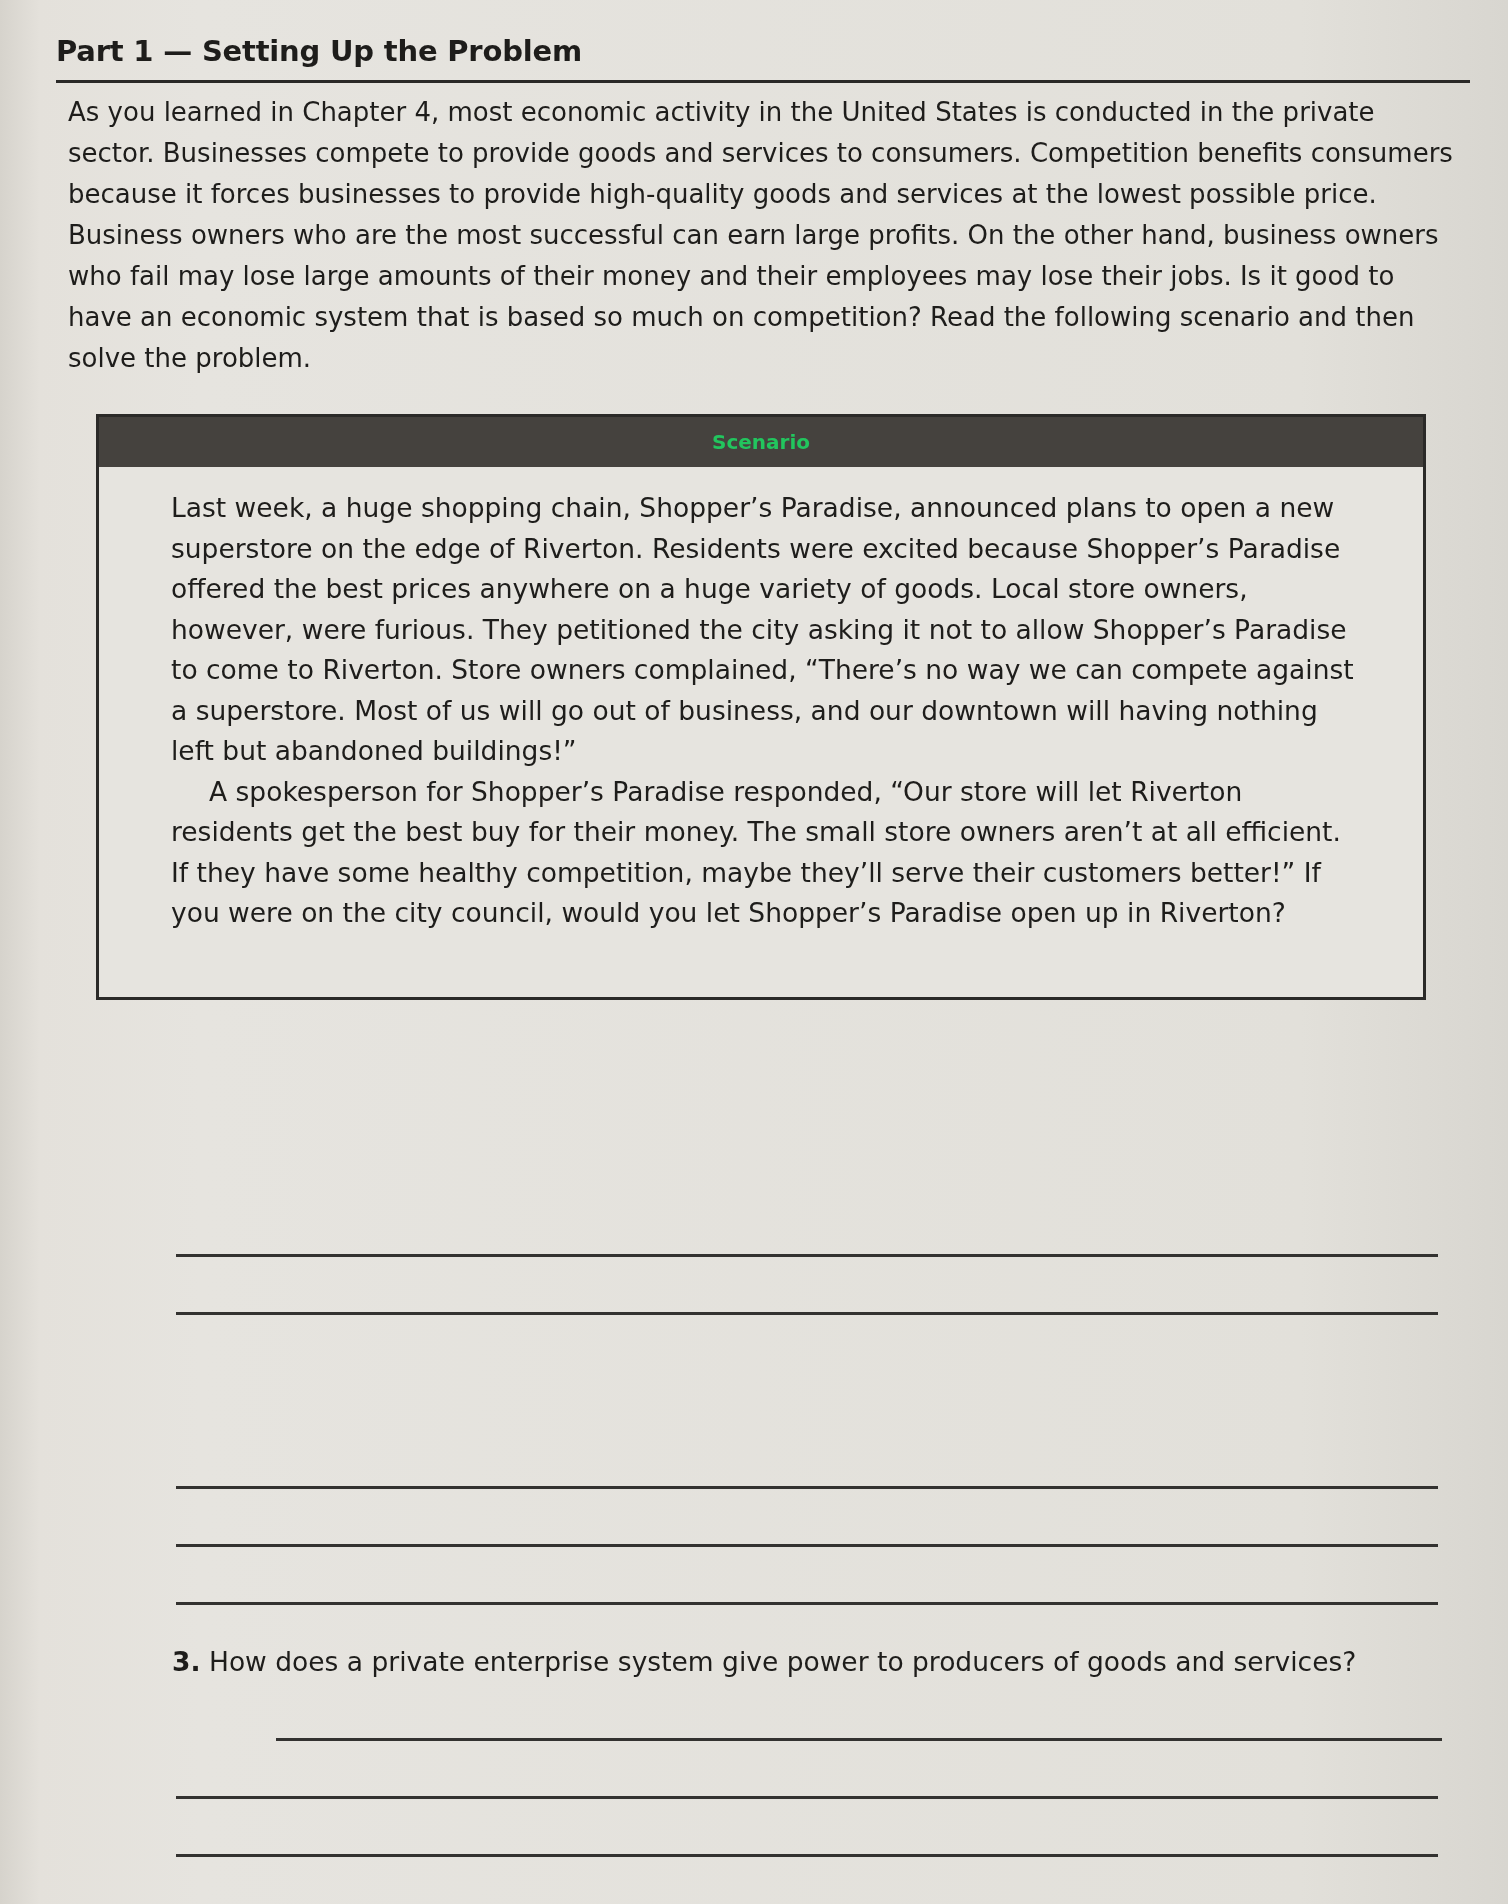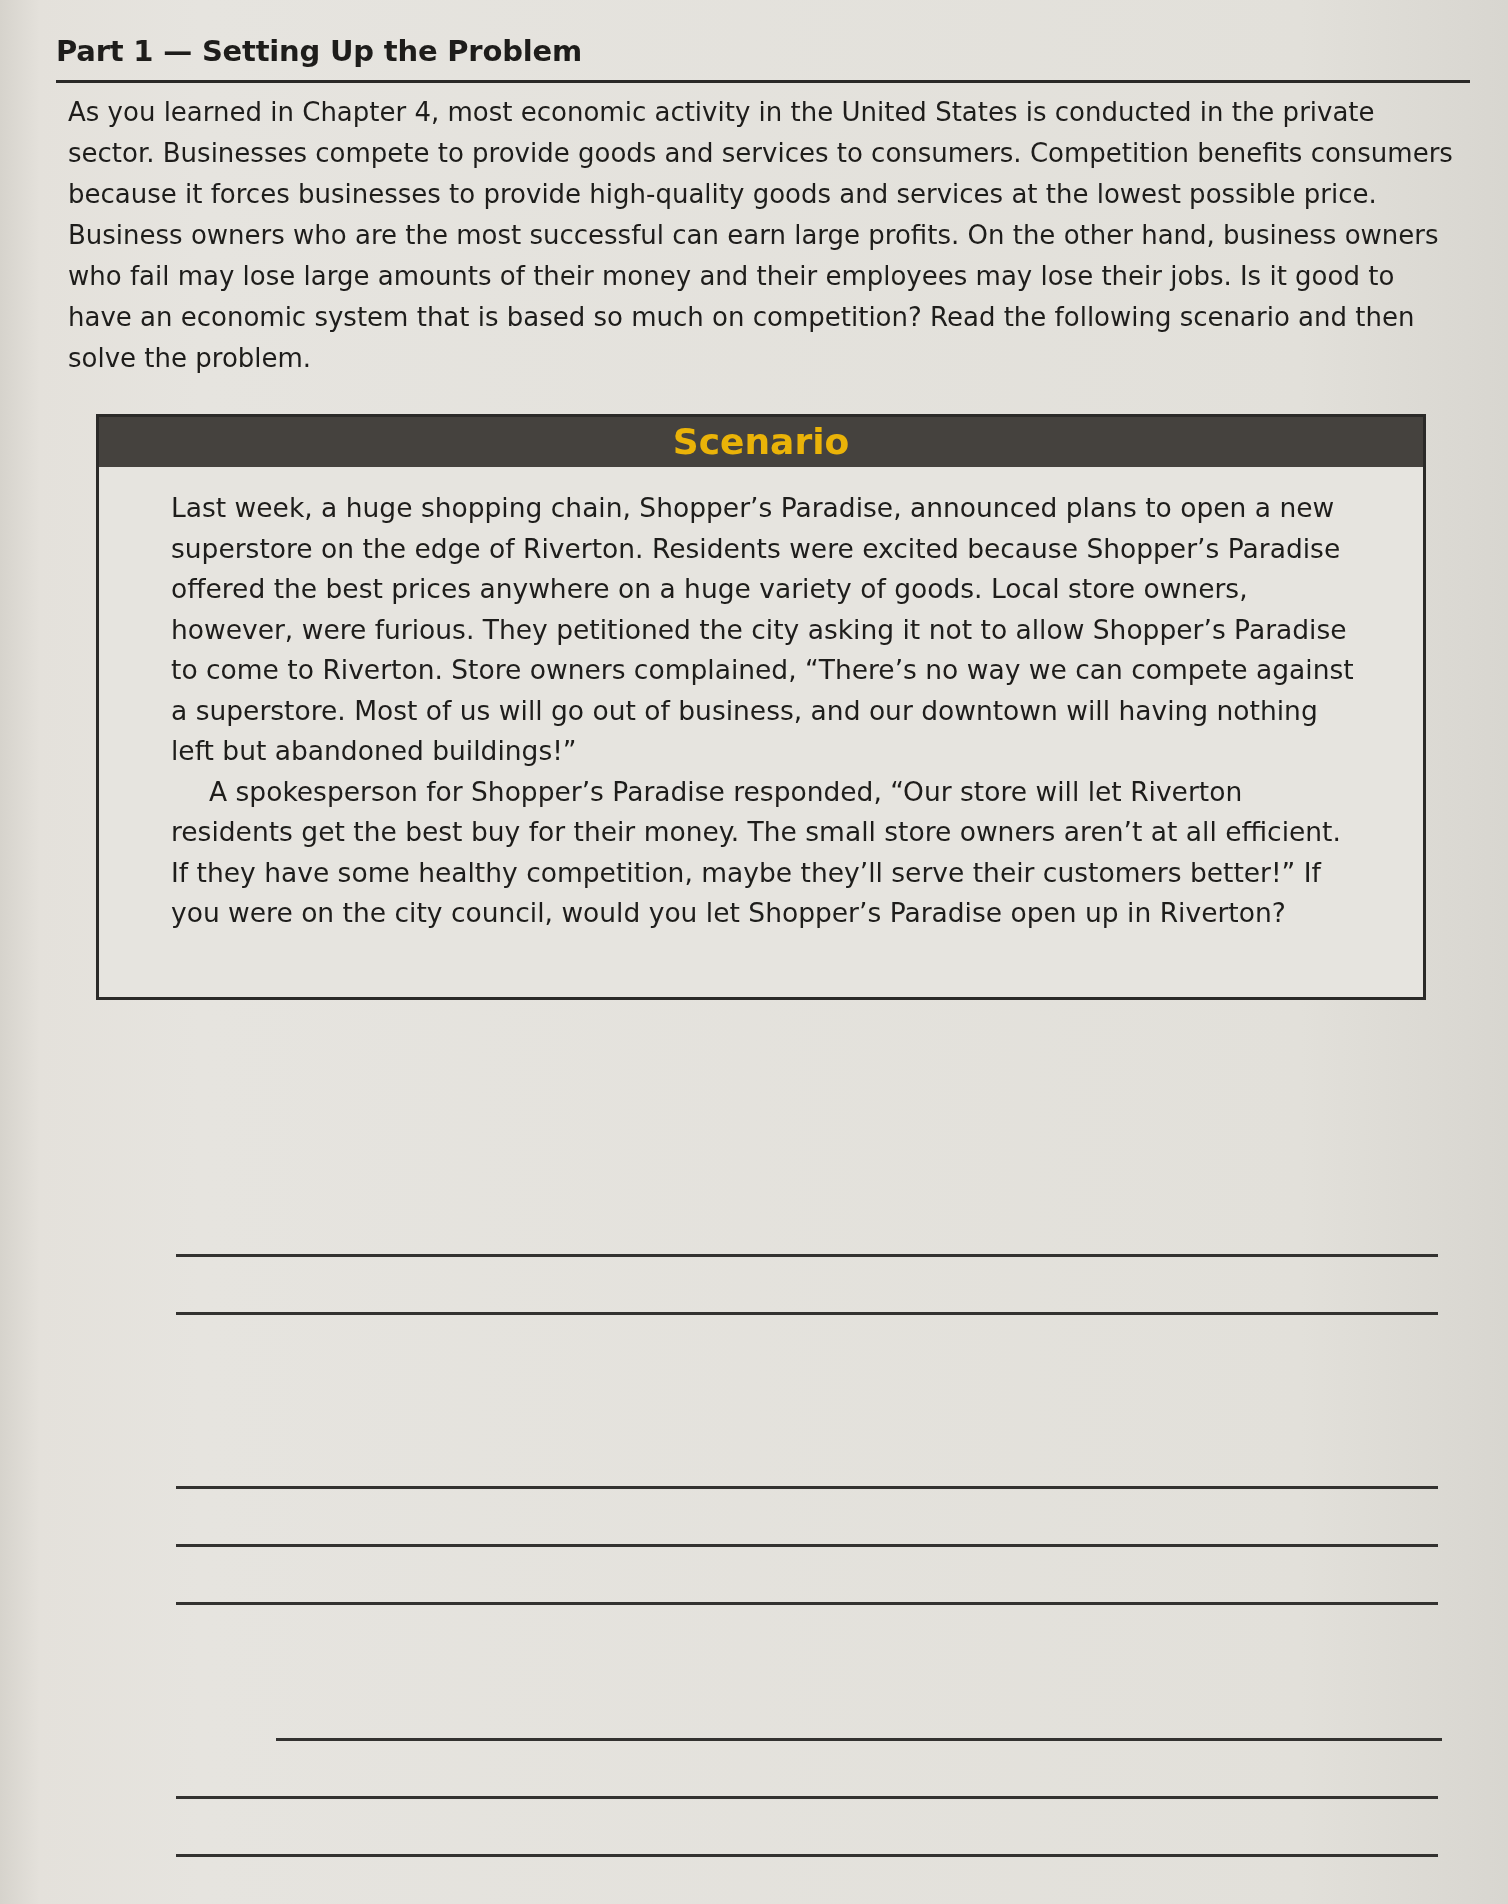--- a/index.html
+++ b/index.html
@@ -20,22 +20,22 @@
     position: absolute; left: 56px; top: 80px; width: 1410px;
     font-size: 26px; line-height: 41px;
   }
   .intro p { margin: 12px; }
   .scenario-box {
     position: absolute; left: 96px; top: 414px; width: 1330px; height: 586px;
     border: 3px solid #2b2a28; background: #e6e4df;
     box-sizing: border-box;
   }
   .scenario-header {
-    height: 50px; background: #45423e; color: #eab308;
-    font-weight: bold; font-size: 36px; text-align: center; line-height: 50px;
+    height: 50px; background: #45423e; color: #22c55e;
+    font-weight: bold; font-size: 20px; text-align: center; line-height: 50px;
   }
   .scenario-body {
     padding: 21px 60px 0 72px; font-size: 26.5px; line-height: 40.5px;
   }
   .scenario-body p { margin: 0; }
   .scenario-body p.indent { text-indent: 38px; }
   .directions {
     position: absolute; left: 64px; top: 1114px; font-size: 26px;
   }
   .directions b { margin-right: 16px; }
@@ -73,17 +73,21 @@
 
 
 
   <div class="answer-line" style="top:1254px;"></div>
   <div class="answer-line" style="top:1312px;"></div>
 
   <div class="answer-line" style="top:1486px;"></div>
   <div class="answer-line" style="top:1544px;"></div>
   <div class="answer-line" style="top:1602px;"></div>
 
+  <div class="question" style="top:1640px;">
+    <span class="num">3.</span>
+    <span>How does a private enterprise system give power to producers of goods and services?</span>
+  </div>
   <div class="answer-line" style="top:1738px; left:276px; width:1166px;"></div>
   <div class="answer-line" style="top:1796px;"></div>
   <div class="answer-line" style="top:1854px;"></div>
 
 </div>
 
 </body></html>

